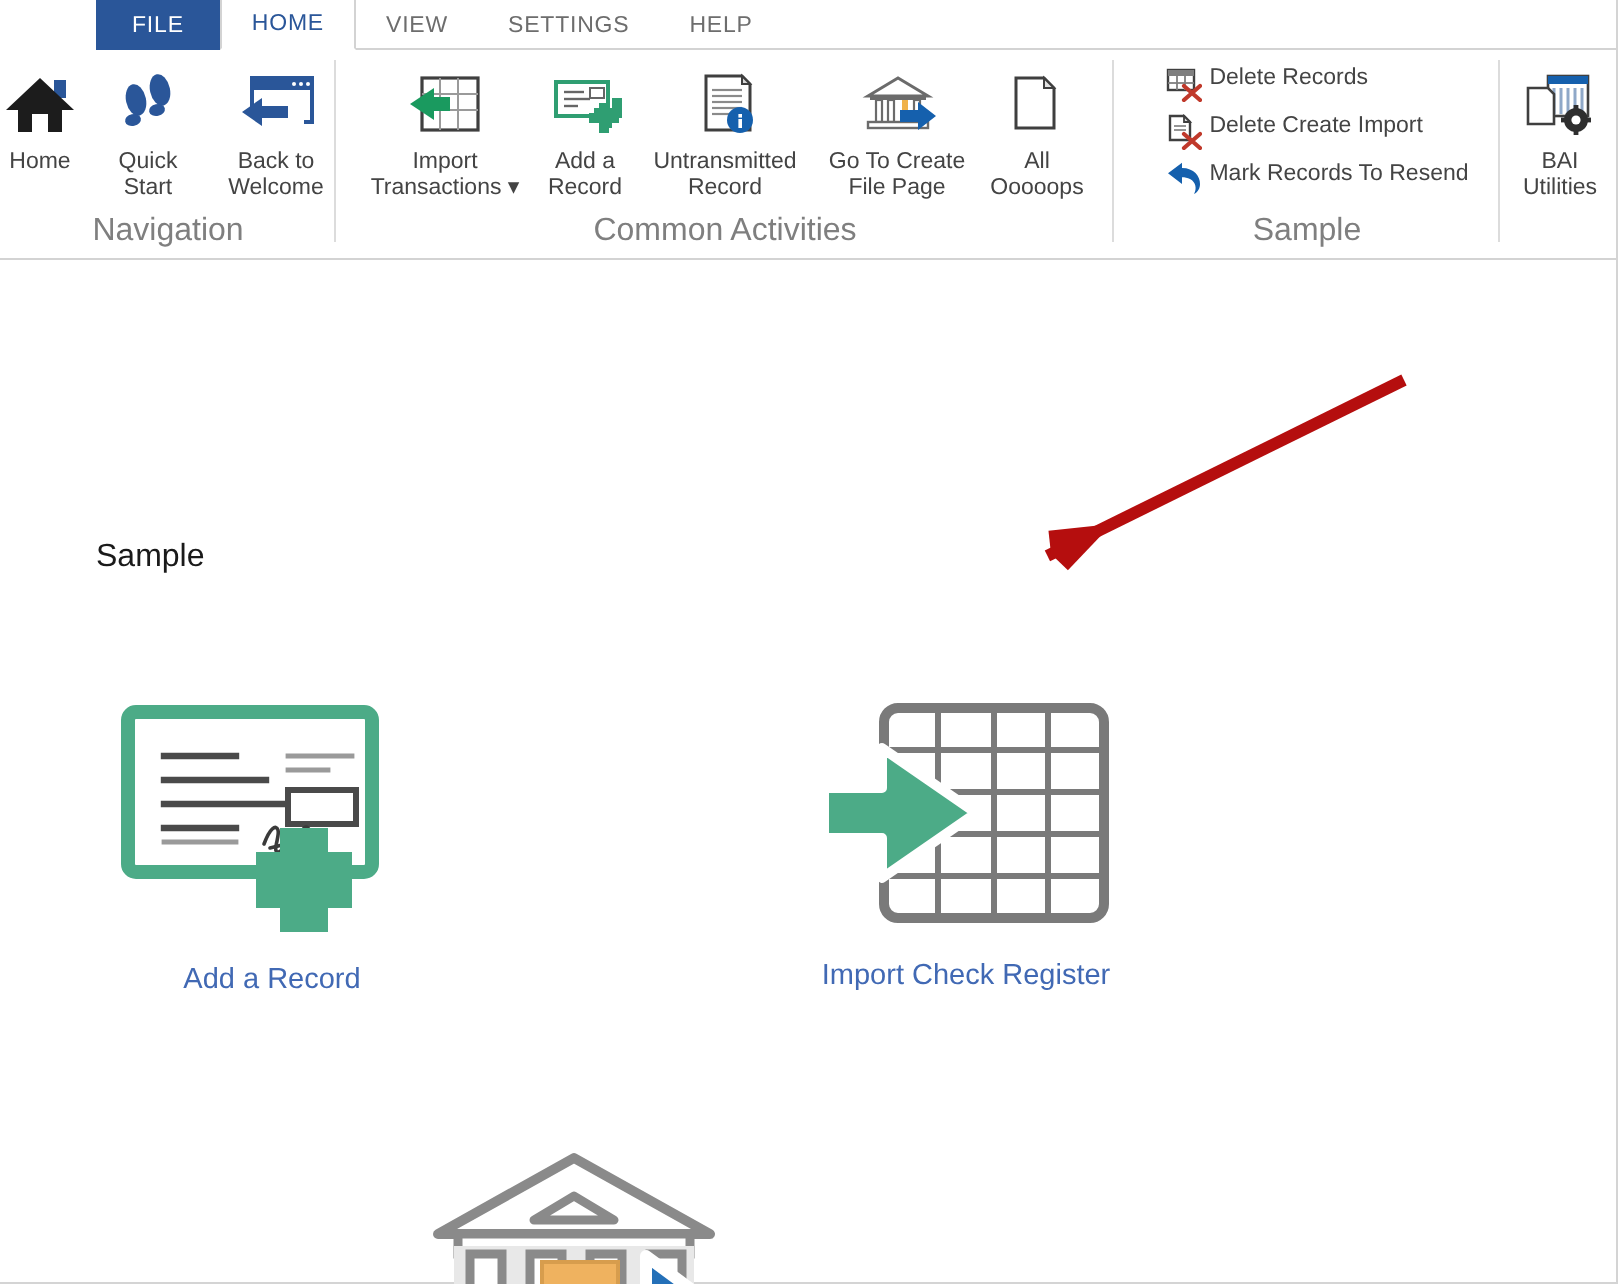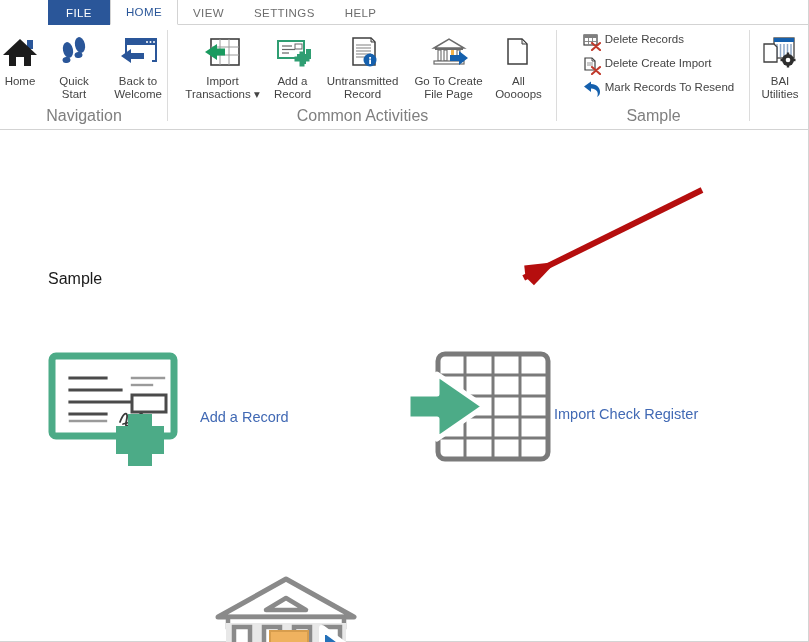--- a/index.html
+++ b/index.html
@@ -136,21 +136,21 @@
   .page-title {
     position: absolute;
     left: 48px; top: 140px;
     font-size: 16px;
     color: #1a1a1a;
     font-family: "Liberation Sans", sans-serif;
   }
   .tile {
     position: absolute;
     display: flex;
-    flex-direction: row;
+    flex-direction: column;
     align-items: center;
     cursor: default;
   }
   .tile .tico { display: flex; align-items: center; justify-content: center; }
   .tile .tlabel {
     margin-top: 12px;
     font-size: 14.5px;
     color: #4169b4;
     white-space: nowrap;
     text-align: center;

